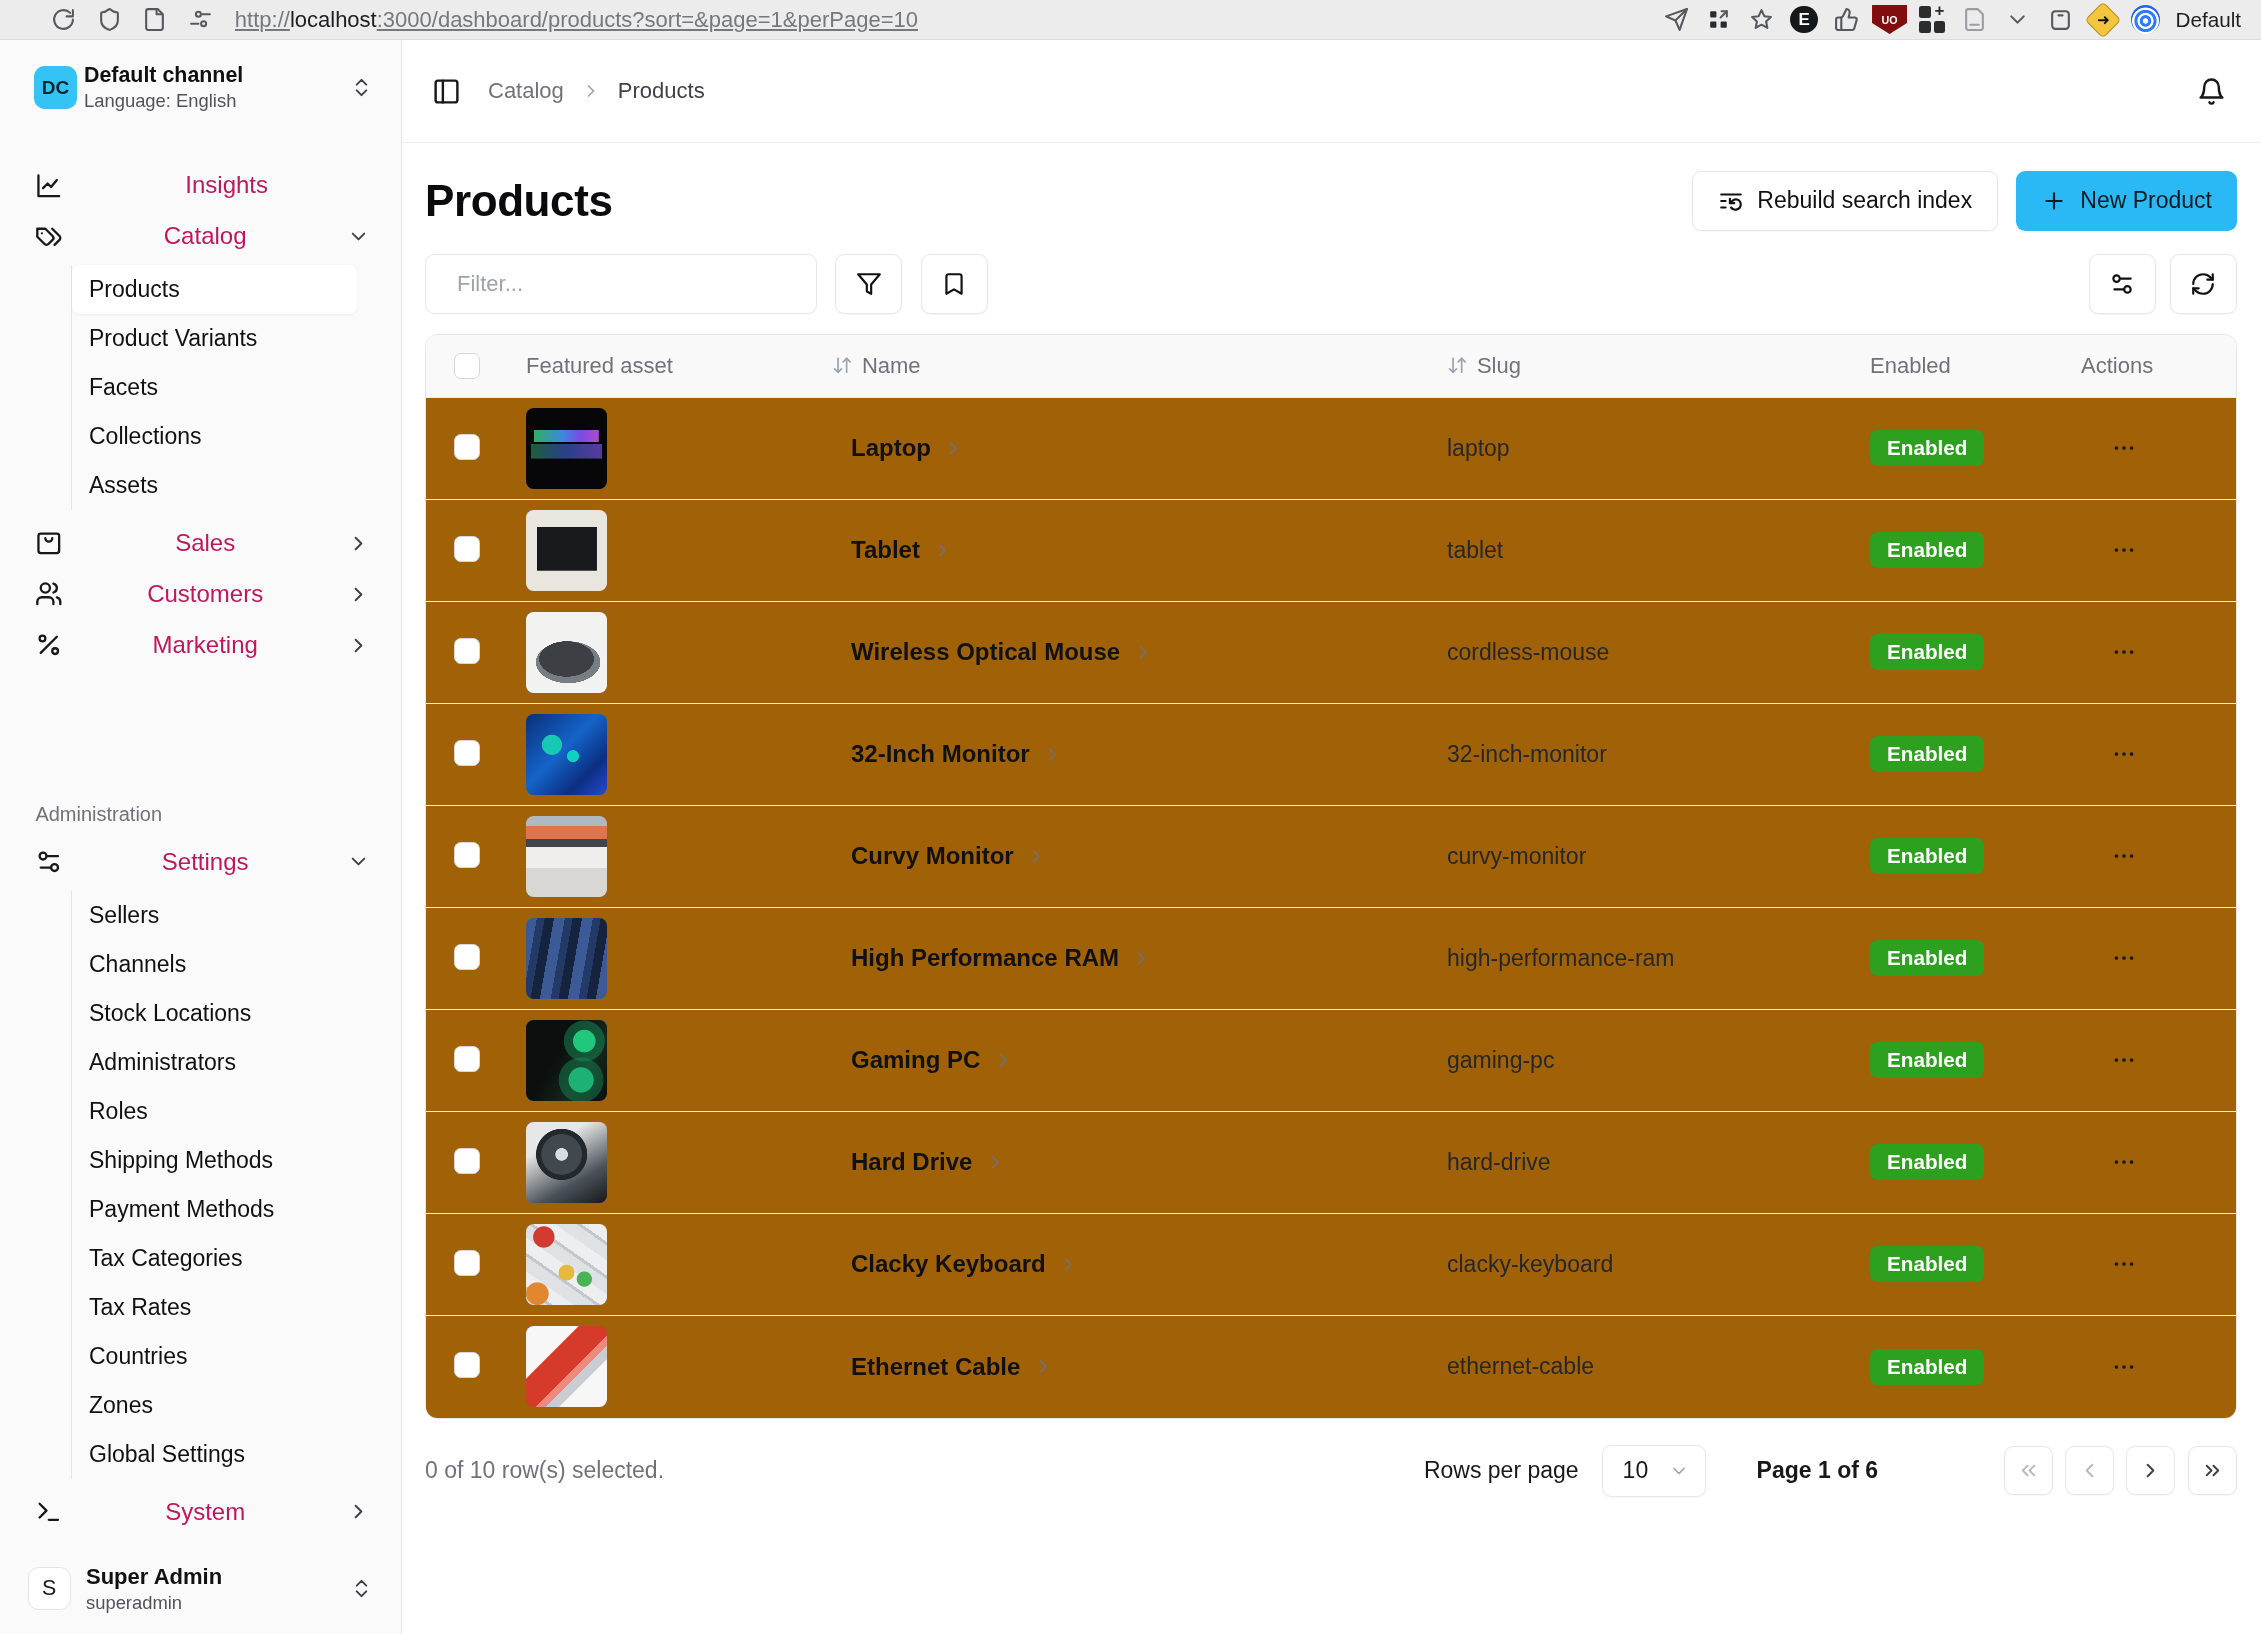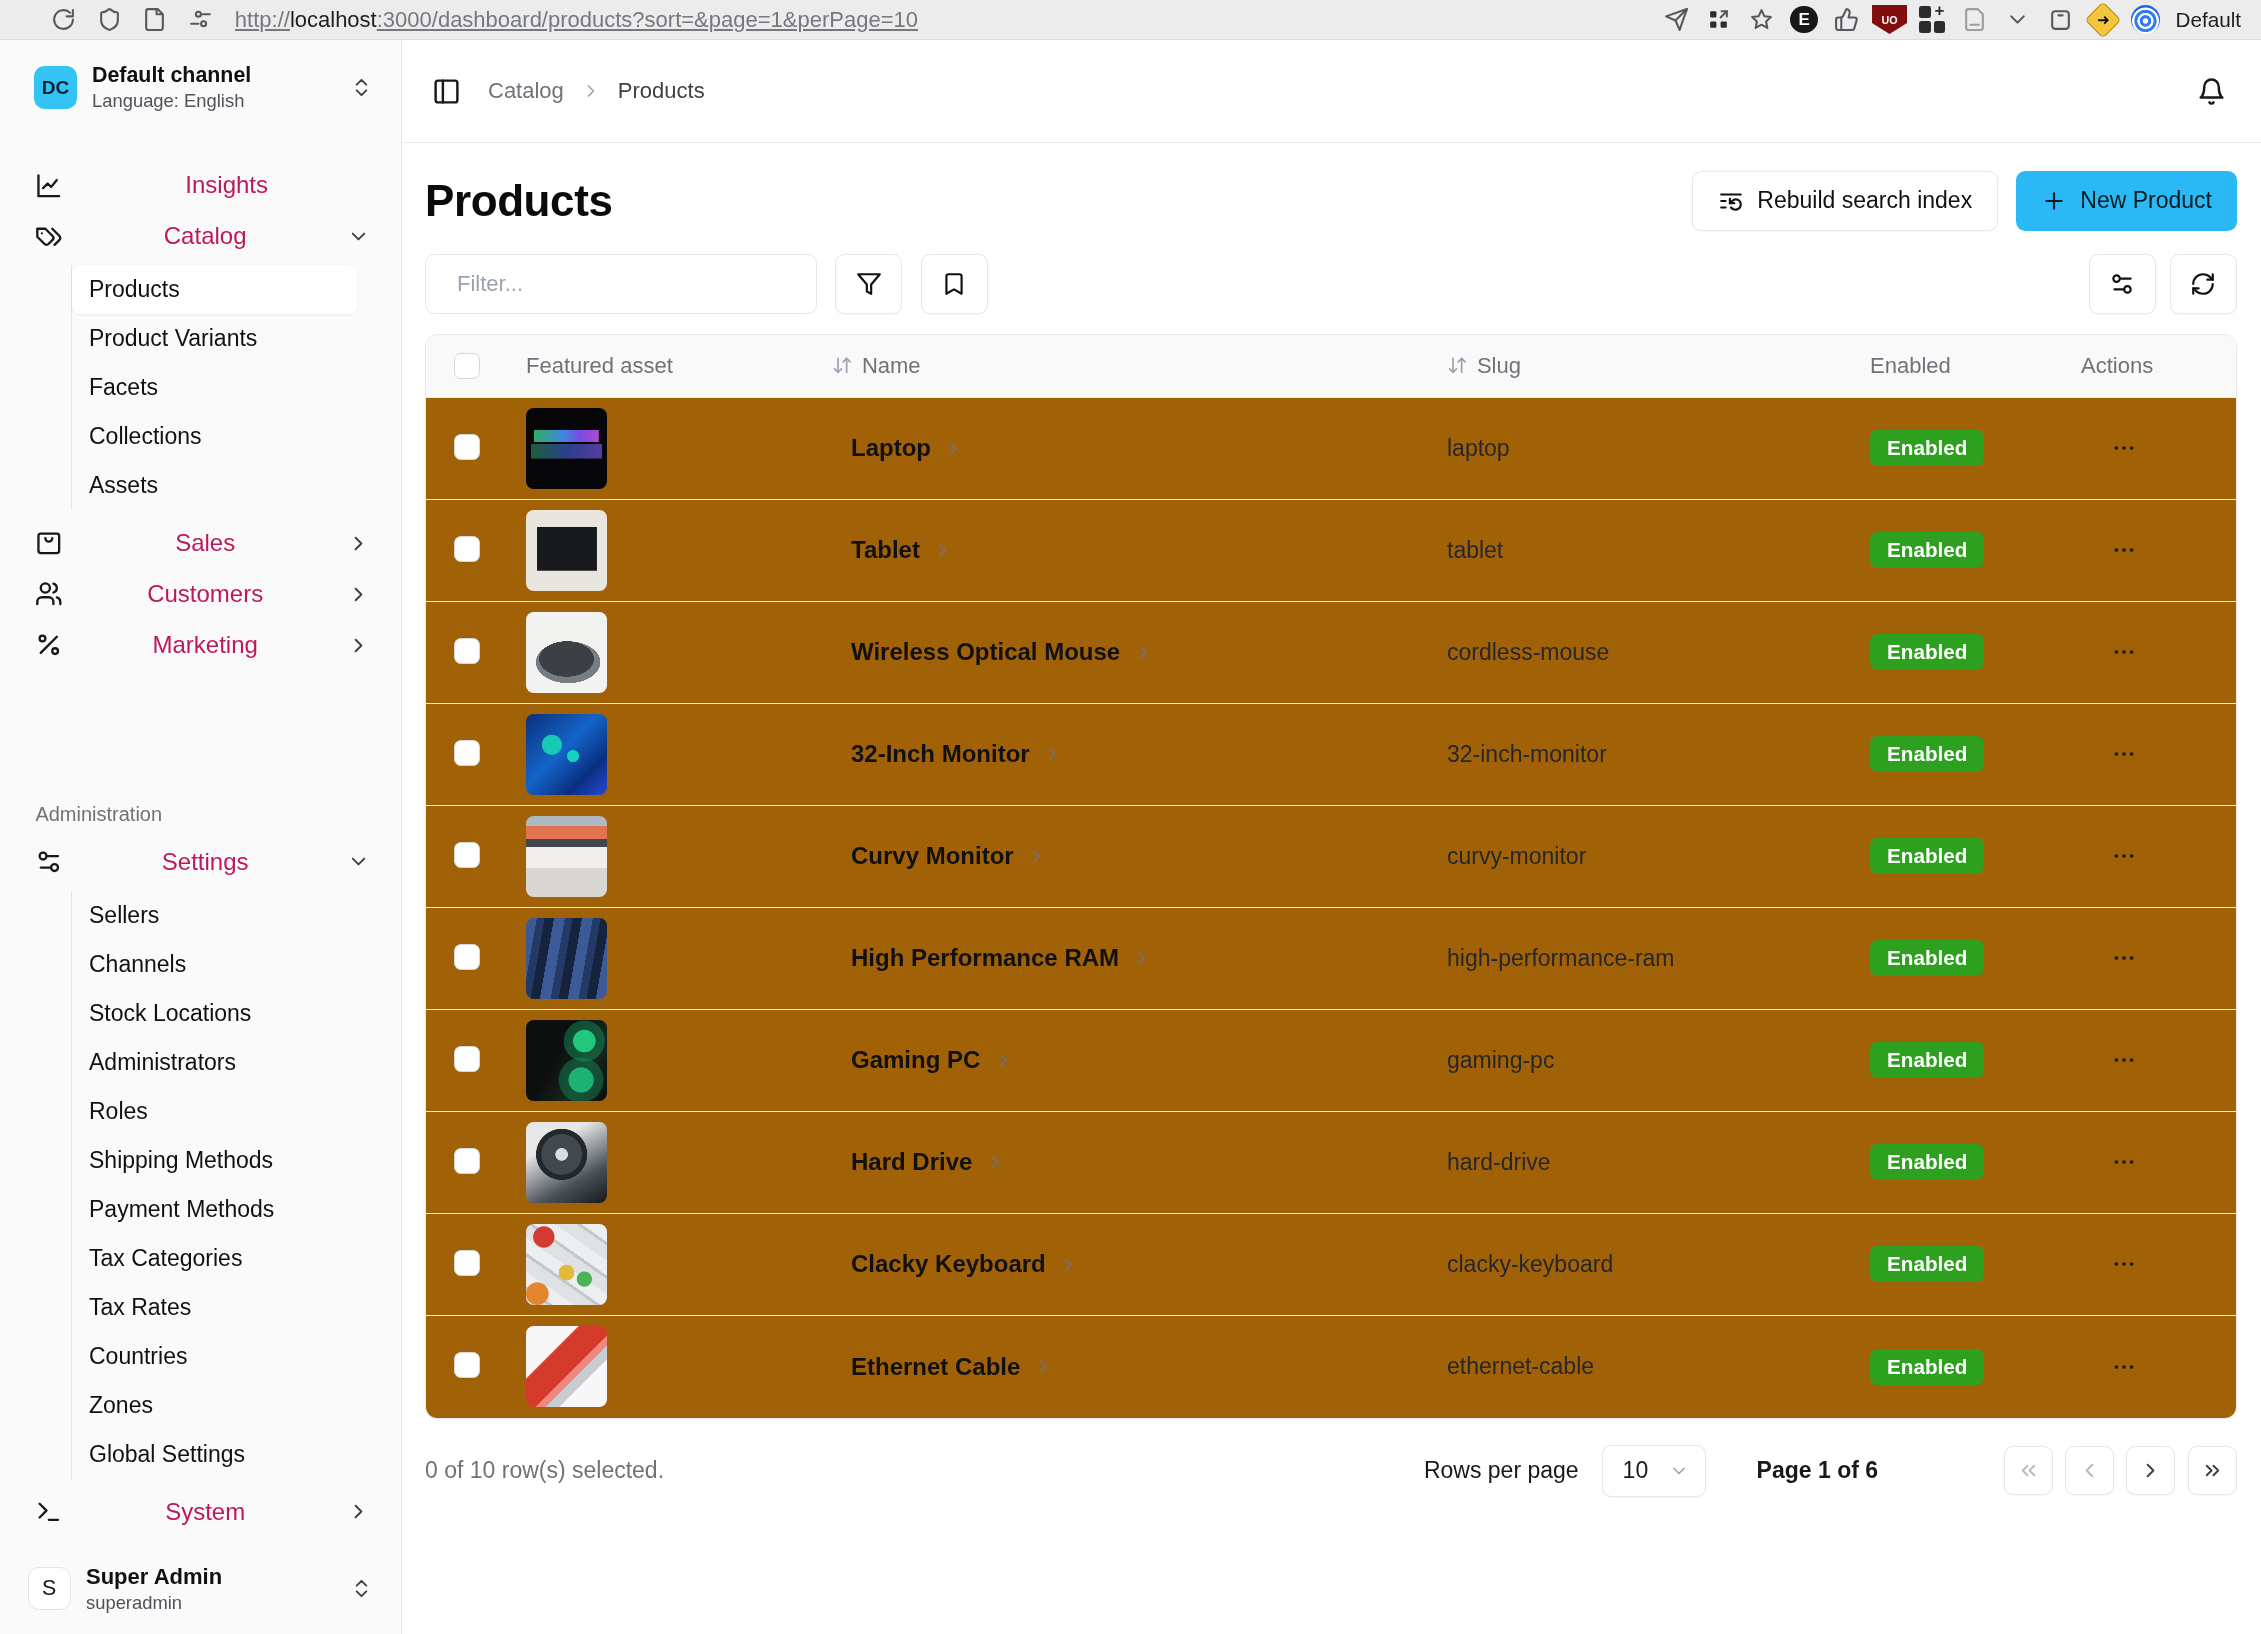--- a/index.html
+++ b/index.html
@@ -21,21 +21,21 @@
   .yellowsign { width:26px; height:26px; background:#f3c63e; border:1.5px solid #b98c12; border-radius:4.6px; transform:rotate(45deg); display:flex; align-items:center; justify-content:center; }
   .yellowsign span { transform:rotate(-45deg); font-size:15.3px; color:#111; }
   .fingerprint { width:29px; height:29px; border-radius:50%; background:radial-gradient(circle at 50% 55%, #fff 0 2.3px, #2f7df6 3.1px 5.4px, #fff 6.1px 7.7px, #2f7df6 8.4px 10.7px, #fff 11.5px 13px, #1f66e8 13.8px); }
   .profile-label { font-size:20.7px; color:#1c1e21; margin-left:4.6px; }
 
   
   .app { display:flex; height:1595px; }
 
   
   .sidebar { width:402px; background:#fafafa; border-right:1.5px solid #e4e4e7; display:flex; flex-direction:column; padding:15.3px 18.4px 12.3px 17px; }
-  .channel { display:flex; align-items:center; gap:15px; padding:7.7px 9.2px 7.7px 17px; background:transparent; border:none; cursor:pointer; text-align:left; border-radius:9.2px; }
+  .channel { display:flex; align-items:center; gap:7px; padding:7.7px 9.2px 7.7px 17px; background:transparent; border:none; cursor:pointer; text-align:left; border-radius:9.2px; }
   .avatar { width:43px; height:43px; border-radius:10.7px; background:#35c3f5; color:#0b2531; font-weight:700; font-size:19px; display:flex; align-items:center; justify-content:center; flex:0 0 auto; }
   .ch-text { flex:1; display:flex; flex-direction:column; gap:2.3px; }
   .ch-name { font-size:21.4px; font-weight:700; color:#111113; }
   .ch-lang { font-size:18.4px; color:#52525b; }
   .nav { margin-top:40px; display:flex; flex-direction:column; }
   .nav-item { display:flex; align-items:center; gap:20px; height:51px; padding:0 12.3px 0 18.4px; border-radius:7.7px; font-size:24px; color:#be185d; cursor:pointer; background:transparent; border:none; text-align:center; }
   .nav-item .grow { flex:1; }
   .nav-icon { width:27.6px; height:27.6px; stroke:#18181b; fill:none; stroke-width:2; stroke-linecap:round; stroke-linejoin:round; flex:0 0 auto; }
   .nav-chev { width:23px; height:23px; stroke:#3f3f46; fill:none; stroke-width:2; stroke-linecap:round; stroke-linejoin:round; }
   .sub-group { margin:3.1px 0 7.7px 54px; border-left:1.5px solid #e4e4e7; display:flex; flex-direction:column; }

